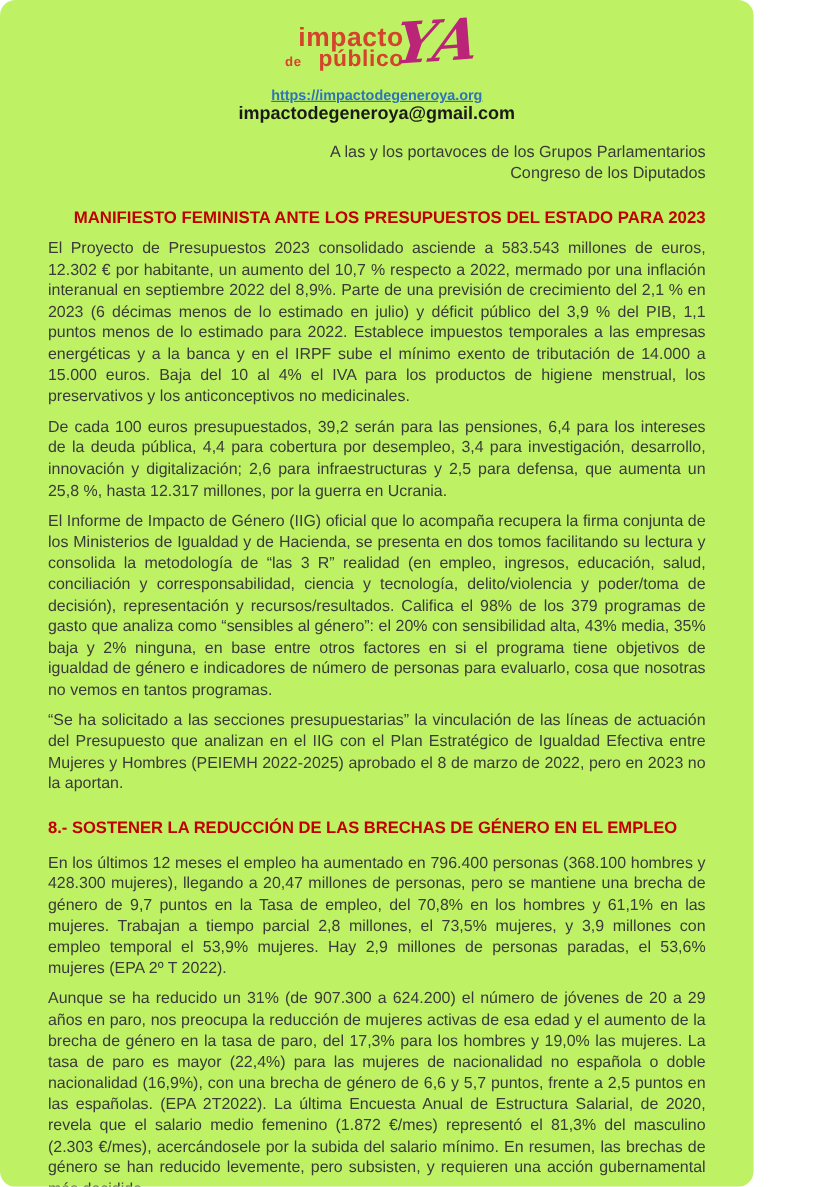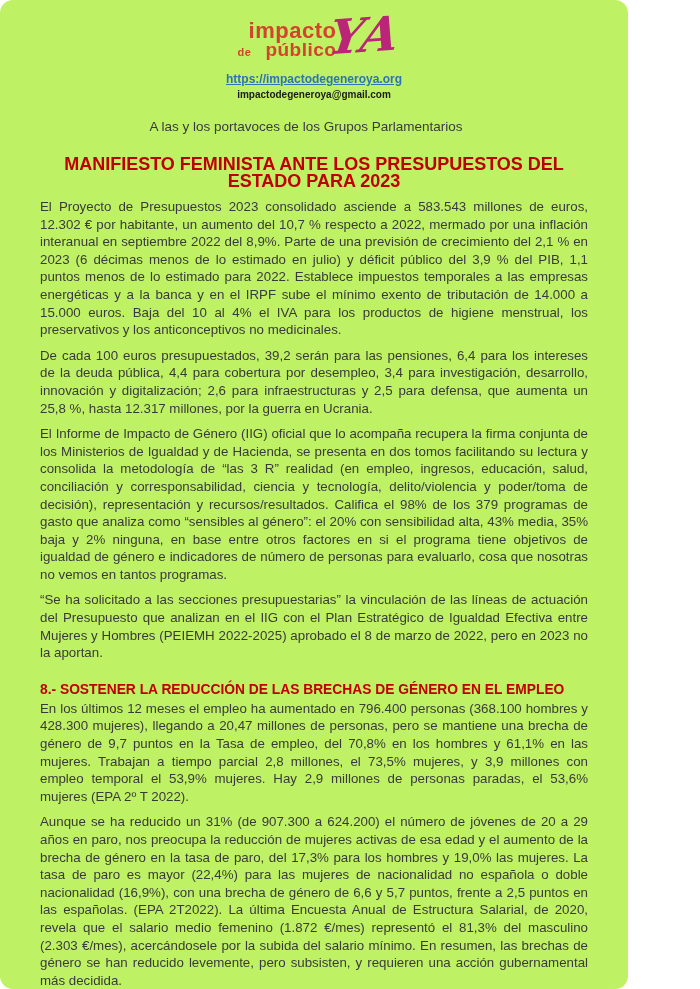--- a/index.html
+++ b/index.html
@@ -39,53 +39,53 @@
     top: -2px;
     font-family: "DejaVu Serif", serif;
     font-style: italic;
     font-weight: bold;
     font-size: 48px;
     line-height: 1;
     transform: skewX(-12deg) rotate(-4deg);
   }
   .website-line { font-size: 12px; font-weight: 600; line-height: 15px; }
   .website-line a { text-decoration: underline; }
-  .email-line { font-size: 10px; font-weight: 600; color: #1a1a1a; line-height: 15px; }
+  .email-line { font-size: 15px; font-weight: 600; color: #1a1a1a; line-height: 15px; }
   
   .recipient {
     margin: 16px 40px 0 24px;
-    text-align: center;
+    text-align: right;
     font-size: 13.5px;
     line-height: 17px;
     color: #3a3a3a;
   }
   
   .doc-title {
     margin: 21px 40px 0 40px;
-    text-align: center;
+    text-align: right;
     font-weight: bold;
-    font-size: 18px;
+    font-size: 14px;
     line-height: 17px;
   }
   
   .doc-body { margin: 4px 40px 0 40px; }
   .para {
     text-align: justify;
     font-size: 13.3px;
     line-height: 17.6px;
     color: #3a3a3a;
     margin: 8px 0;
   }
   .section-heading {
     font-size: 13.8px;
     font-weight: bold;
     line-height: 17px;
     margin: 19px 0 0 0;
   }
-  .section-heading + .para { margin-top: 2px; }
+  .section-heading + .para { margin-top: 12px; }
 </style>
 </head>
 <body>
 
 <div class="page">
 
   <div class="header">
     <div class="logo">
       <div class="logo-words" style="color: rgb(212, 67, 44);">
         <div class="logo-line1">impacto</div>
@@ -94,20 +94,21 @@
       <div class="logo-ya" style="color: rgb(186, 37, 119);">YA</div>
     </div>
     <div class="website-line">
       <a href="#" style="color: rgb(46, 116, 181);">https://impactodegeneroya.org</a>
     </div>
     <div class="email-line">impactodegeneroya@gmail.com</div>
   </div>
 
   <div class="recipient">
     <div>A las y los portavoces de los Grupos Parlamentarios</div>
+    <div>Congreso de los Diputados</div>
   </div>
 
   <div class="doc-title" style="color: rgb(192, 0, 0);">MANIFIESTO FEMINISTA ANTE LOS PRESUPUESTOS DEL ESTADO PARA 2023</div>
 
   <div class="doc-body">
       <p class="para"><span>El Proyecto de Presupuestos 2023 consolidado asciende a 583.543 millones de euros, 12.302 € por habitante, un aumento del 10,7 % respecto a 2022, mermado por una inflación interanual en septiembre 2022 del 8,9%. Parte de una previsión de crecimiento del 2,1 % en 2023 (6 décimas menos de lo estimado en julio) y déficit público del 3,9 % del PIB, 1,1 puntos menos de lo estimado para 2022. Establece impuestos temporales a las empresas energéticas y a la banca y en el IRPF sube el mínimo exento de tributación de 14.000 a 15.000 euros. Baja del 10 al 4% el IVA para los productos de higiene menstrual, los preservativos y los anticonceptivos no medicinales.</span></p>
       <p class="para"><span>De cada 100 euros presupuestados, 39,2 serán para las pensiones, 6,4 para los intereses de la deuda pública, 4,4 para cobertura por desempleo, 3,4 para investigación, desarrollo, innovación y digitalización; 2,6 para infraestructuras y 2,5 para defensa, que aumenta un 25,8 %, hasta 12.317 millones, por la guerra en Ucrania.</span></p>
       <p class="para"><span>El Informe de Impacto de Género (IIG) oficial que lo acompaña recupera la firma conjunta de los Ministerios de Igualdad y de Hacienda, se presenta en dos tomos facilitando su lectura y consolida la metodología de “las 3 R” realidad (en empleo, ingresos, educación, salud, conciliación y corresponsabilidad, ciencia y tecnología, delito/violencia y poder/toma de decisión), representación y recursos/resultados. Califica el 98% de los 379 programas de gasto que analiza como “sensibles al género”: el 20% con sensibilidad alta, 43% media, 35% baja y 2% ninguna, en base entre otros factores en si el programa tiene objetivos de igualdad de género e indicadores de número de personas para evaluarlo, cosa que nosotras no vemos en tantos programas.</span></p>
       <p class="para"><span>“Se ha solicitado a las secciones presupuestarias” la vinculación de las líneas de actuación del Presupuesto que analizan en el IIG con el Plan Estratégico de Igualdad Efectiva entre Mujeres y Hombres (PEIEMH 2022-2025) aprobado el 8 de marzo de 2022, pero en 2023 no la aportan.</span></p>
       <h2 class="section-heading" style="color: rgb(192, 0, 0);"><b>8.- SOSTENER LA REDUCCIÓN DE LAS BRECHAS DE GÉNERO EN EL EMPLEO</b></h2>

